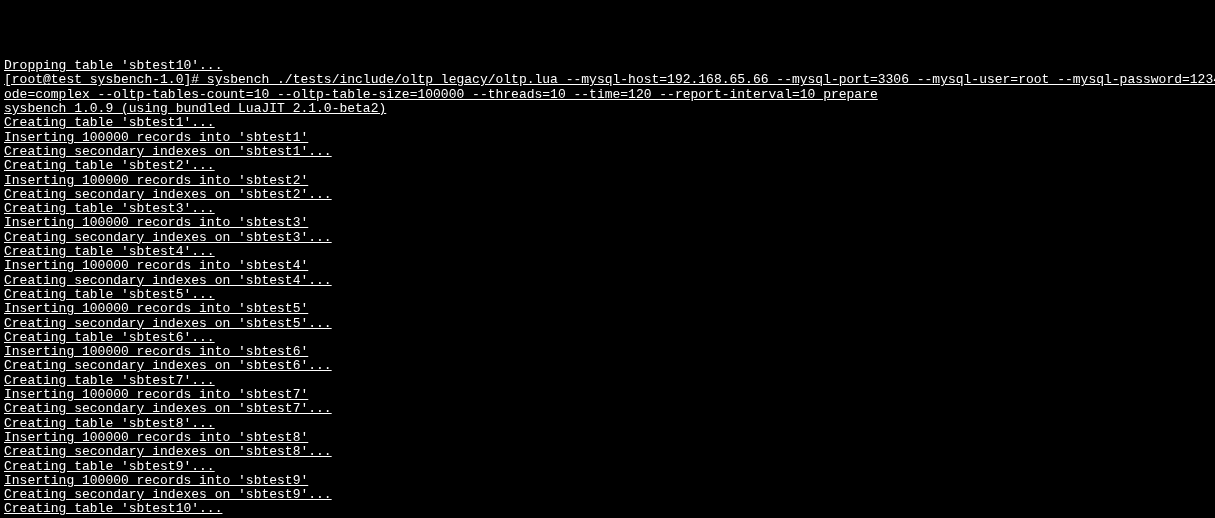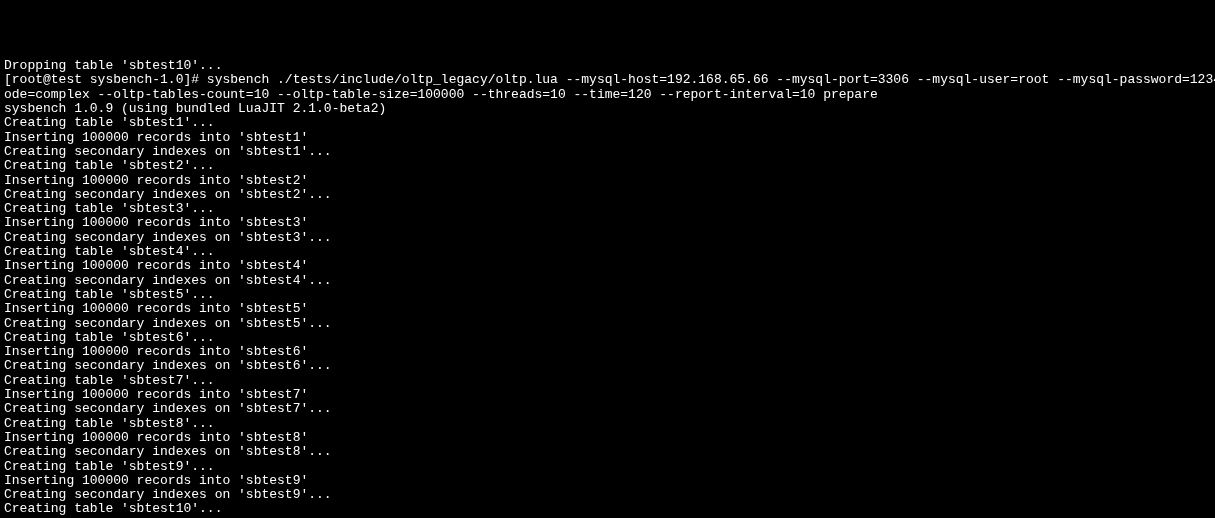--- a/index.html
+++ b/index.html
@@ -14,20 +14,21 @@
       font-size: 13px;
       line-height: 1.1;
       padding: 2px 4px;
       width: 1215px;
       height: 518px;
       overflow: hidden;
       white-space: pre;
     }
     .terminal-line {
       display: block;
+      text-decoration: underline;
     }
   </style>
 </head>
 <body>
 
 
 
 <div id="terminal-container"><span class="terminal-line">Dropping table 'sbtest10'...</span><span class="terminal-line">[root@test sysbench-1.0]# sysbench ./tests/include/oltp_legacy/oltp.lua --mysql-host=192.168.65.66 --mysql-port=3306 --mysql-user=root --mysql-password=123456 --oltp-test-m</span><span class="terminal-line">ode=complex --oltp-tables-count=10 --oltp-table-size=100000 --threads=10 --time=120 --report-interval=10 prepare</span><span class="terminal-line">sysbench 1.0.9 (using bundled LuaJIT 2.1.0-beta2)</span><span class="terminal-line"></span><span class="terminal-line">Creating table 'sbtest1'...</span><span class="terminal-line">Inserting 100000 records into 'sbtest1'</span><span class="terminal-line">Creating secondary indexes on 'sbtest1'...</span><span class="terminal-line">Creating table 'sbtest2'...</span><span class="terminal-line">Inserting 100000 records into 'sbtest2'</span><span class="terminal-line">Creating secondary indexes on 'sbtest2'...</span><span class="terminal-line">Creating table 'sbtest3'...</span><span class="terminal-line">Inserting 100000 records into 'sbtest3'</span><span class="terminal-line">Creating secondary indexes on 'sbtest3'...</span><span class="terminal-line">Creating table 'sbtest4'...</span><span class="terminal-line">Inserting 100000 records into 'sbtest4'</span><span class="terminal-line">Creating secondary indexes on 'sbtest4'...</span><span class="terminal-line">Creating table 'sbtest5'...</span><span class="terminal-line">Inserting 100000 records into 'sbtest5'</span><span class="terminal-line">Creating secondary indexes on 'sbtest5'...</span><span class="terminal-line">Creating table 'sbtest6'...</span><span class="terminal-line">Inserting 100000 records into 'sbtest6'</span><span class="terminal-line">Creating secondary indexes on 'sbtest6'...</span><span class="terminal-line">Creating table 'sbtest7'...</span><span class="terminal-line">Inserting 100000 records into 'sbtest7'</span><span class="terminal-line">Creating secondary indexes on 'sbtest7'...</span><span class="terminal-line">Creating table 'sbtest8'...</span><span class="terminal-line">Inserting 100000 records into 'sbtest8'</span><span class="terminal-line">Creating secondary indexes on 'sbtest8'...</span><span class="terminal-line">Creating table 'sbtest9'...</span><span class="terminal-line">Inserting 100000 records into 'sbtest9'</span><span class="terminal-line">Creating secondary indexes on 'sbtest9'...</span><span class="terminal-line">Creating table 'sbtest10'...</span><span class="terminal-line">Inserting 100000 records into 'sbtest10'</span></div>
 
 

